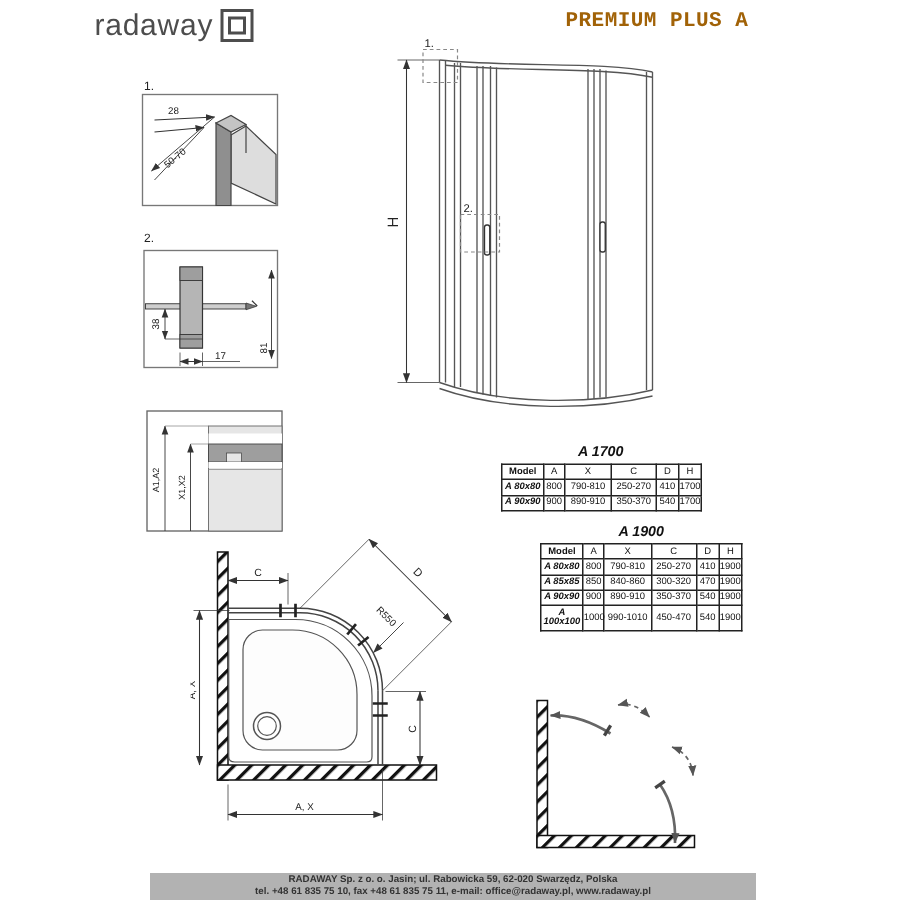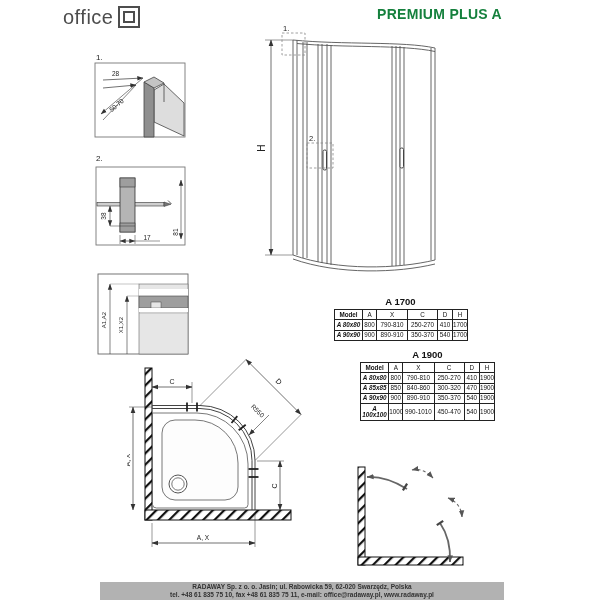--- a/index.html
+++ b/index.html
@@ -4,43 +4,43 @@
 <style>
   html,body{margin:0;padding:0;background:#e8e8e8;}
   .page{position:relative;width:600px;height:600px;background:#fff;overflow:hidden;
         font-family:"Liberation Sans",sans-serif;color:#222;}
   .abs{position:absolute;}
   
   .logo{display:flex;align-items:center;gap:5px;}
   .logo-text{font-size:20px;color:#4d4d4d;letter-spacing:.5px;line-height:22px;}
   .logo-box{width:18px;height:18px;border:2px solid #4d4d4d;display:flex;align-items:center;justify-content:center;}
   .logo-box-inner{width:8px;height:8px;border:2px solid #4d4d4d;}
-  .doc-title{font-size:14px;font-weight:bold;color:#15803d;letter-spacing:.3px;}
+  .doc-title{font-size:14px;font-weight:bold;color:#a16207;letter-spacing:.3px;font-family:Liberation Mono, monospace;}
   
-  .tbl-title{font-size:9.5px;font-weight:bold;text-align:center;margin-bottom:2px;color:#111;}
+  .tbl-title{font-size:9.5px;font-weight:bold;font-style:italic;text-align:center;margin-bottom:2px;color:#111;}
   .spec-table{border-collapse:collapse;width:100%;table-layout:fixed;background:#fff;}
   .spec-table th,.spec-table td{border:1px solid #222;font-size:6.3px;line-height:1;
       text-align:center;padding:1.5px 0;height:6px;color:#111;}
   .spec-table th{font-weight:400;}
   .spec-table th:first-child{font-weight:700;}
   .spec-table td.model{font-weight:700;font-style:italic;}
   .cw0{width:28px}.cw1{width:14px}.cw2{width:31px}.cw3{width:30px}.cw4{width:15px}.cw5{width:15px}
   
   .footer{background:#b2b2b2;text-align:center;font-size:6.5px;font-weight:bold;
           color:#333;line-height:8px;padding-top:1px;}
   svg{display:block;}
   svg text{font-family:"Liberation Sans",sans-serif;fill:#222;}
 </style>
 </head>
 <body>
 
 <div class="page">
 
   <div class="abs logo" style="left:63px;top:6px;">
-    <span class="logo-text">office</span>
+    <span class="logo-text">radaway</span>
     <span class="logo-box">
         <span class="logo-box-inner"></span>
       </span>
   </div>
   <div class="abs doc-title" style="left:377px;top:6px;">PREMIUM PLUS A</div>
 
   <svg class="abs" style="left:88px;top:50px;" width="102" height="90" viewBox="0 0 102 90">
     <defs>
       <marker id="m1f" viewBox="0 0 9 9" refX="8.5" refY="4.5" markerWidth="6" markerHeight="6" markerUnits="userSpaceOnUse" orient="auto">
           <path d="M0,1.2 L9,4.5 L0,7.8 Z" fill="#333"></path>

